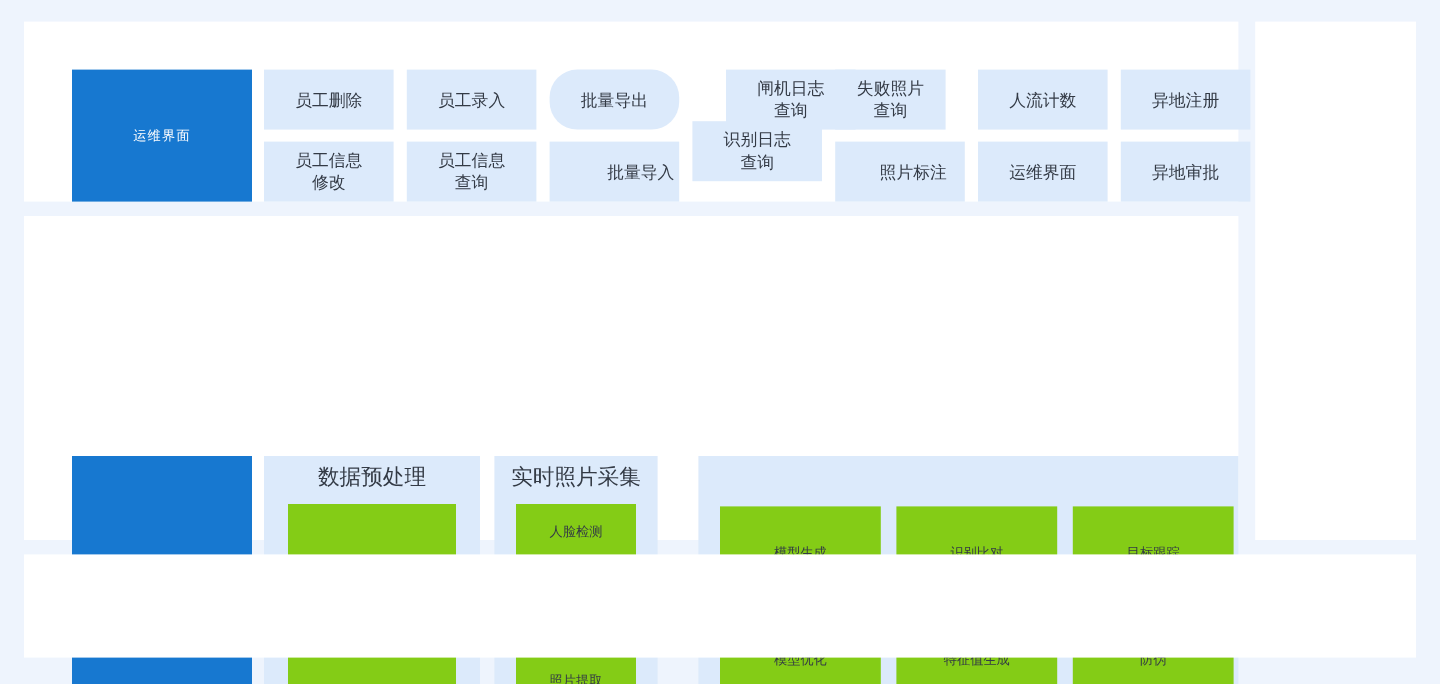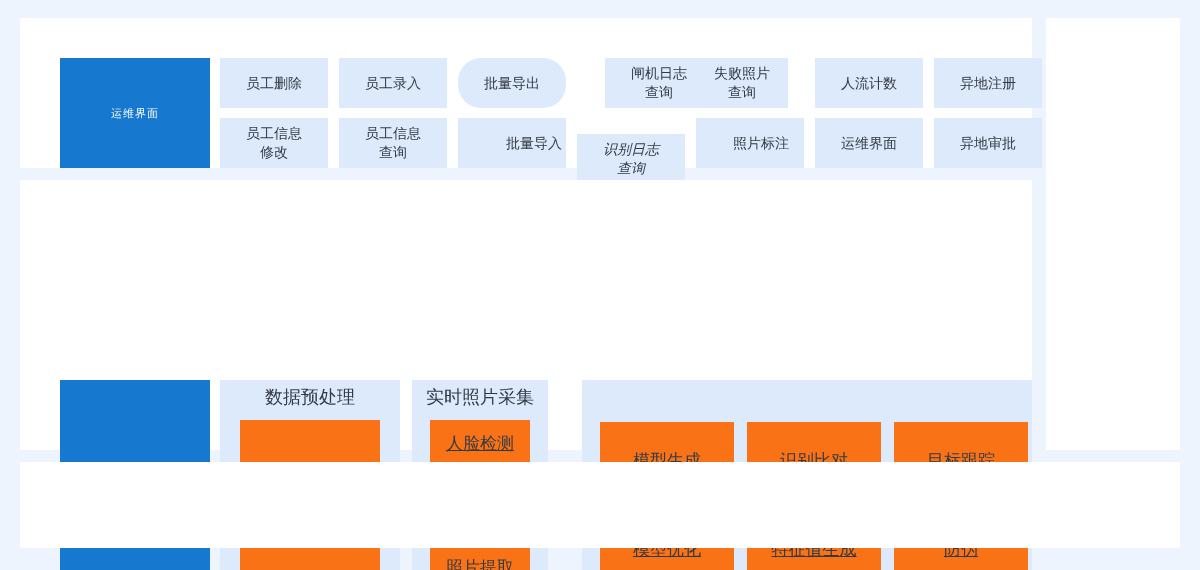--- a/index.html
+++ b/index.html
@@ -67,30 +67,29 @@
     width: 100%;
     height: 34px;
     display: flex;
     align-items: center;
     justify-content: center;
     font-size: 18px;
     color: #333a45;
   }
   .white-cell {
     position: absolute;
-    background: #f97316;
+    background: #84cc16;
     color: #333a45;
     display: flex;
     align-items: center;
     justify-content: center;
     text-align: center;
-    font-size: 17px;
+    font-size: 11px;
     line-height: 1.35;
     white-space: pre-line;
-    text-decoration: underline;
   }
 
   
   #ops-blue { left: 40px; top: 40px; width: 150px; height: 110px; }
 
   
   #algo-blue { left: 40px; top: 200px; width: 150px; height: 228px; }
   #grp-pre   { left: 200px; top: 200px; width: 180px; height: 228px; }
   #grp-cap   { left: 392px; top: 200px; width: 136px; height: 228px; }
   #grp-abil  { left: 562px; top: 200px; width: 450px; height: 228px; }
@@ -111,21 +110,21 @@
     <div class="cell" style="left:676px;top:40px;width:92px;height:50px;">失败照片
 查询</div>
     <div class="cell" style="left:795px;top:40px;width:108px;height:50px;">人流计数</div>
     <div class="cell" style="left:914px;top:40px;width:108px;height:50px;">异地注册</div>
 
     <div class="cell" style="left:200px;top:100px;width:108px;height:50px;">员工信息
 修改</div>
     <div class="cell" style="left:319px;top:100px;width:108px;height:50px;">员工信息
 查询</div>
     <div class="cell" style="left:438px;top:100px;width:108px;height:50px;padding-left:44px;">批量导入</div>
-    <div class="cell" style="left:557px;top:116px;width:108px;height:50px;font-style:italic;">识别日志
+    <div class="cell" style="left:557px;top:83px;width:108px;height:50px;">识别日志
 查询</div>
     <div class="cell" style="left:676px;top:100px;width:108px;height:50px;padding-left:22px;">照片标注</div>
     <div class="cell" style="left:795px;top:100px;width:108px;height:50px;">运维界面</div>
     <div class="cell" style="left:914px;top:100px;width:108px;height:50px;">异地审批</div>
   </div>
 
   <div class="panel" id="panel-algo">
     <div class="blue-block" id="algo-blue">算法模型</div>
 
     <div class="group" id="grp-pre">

